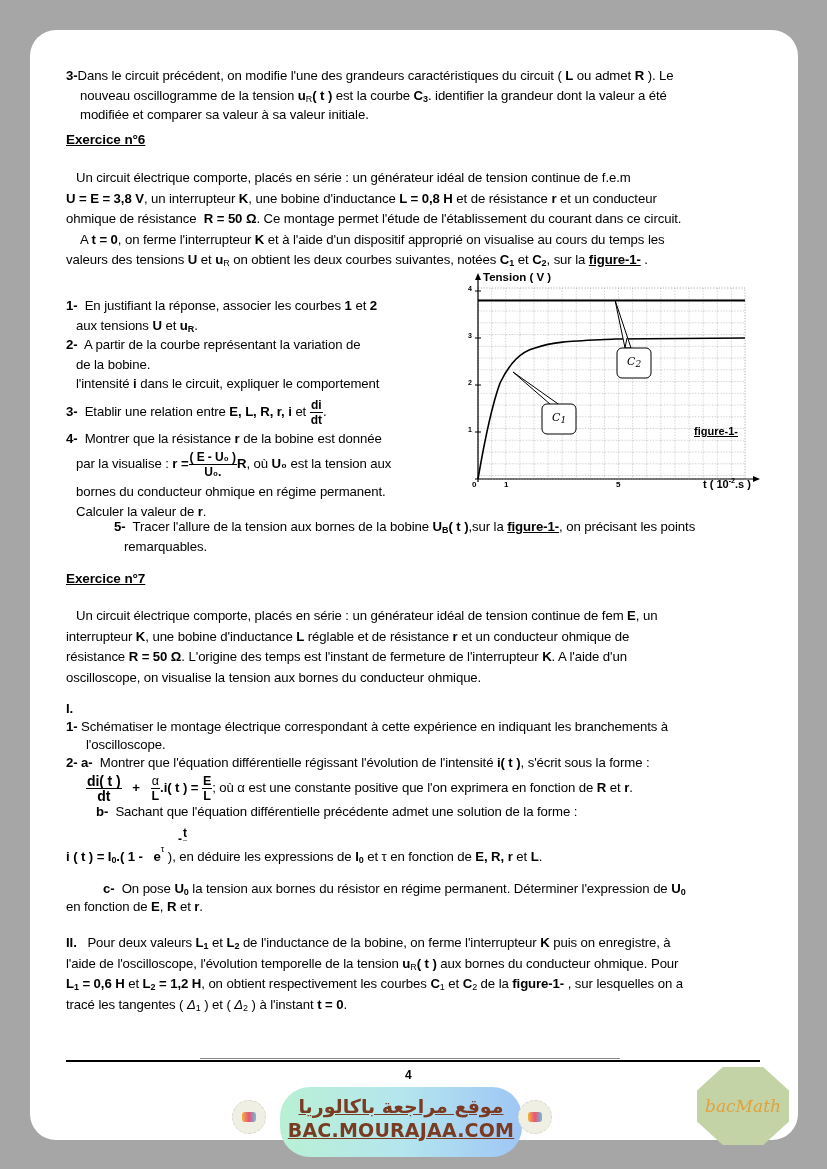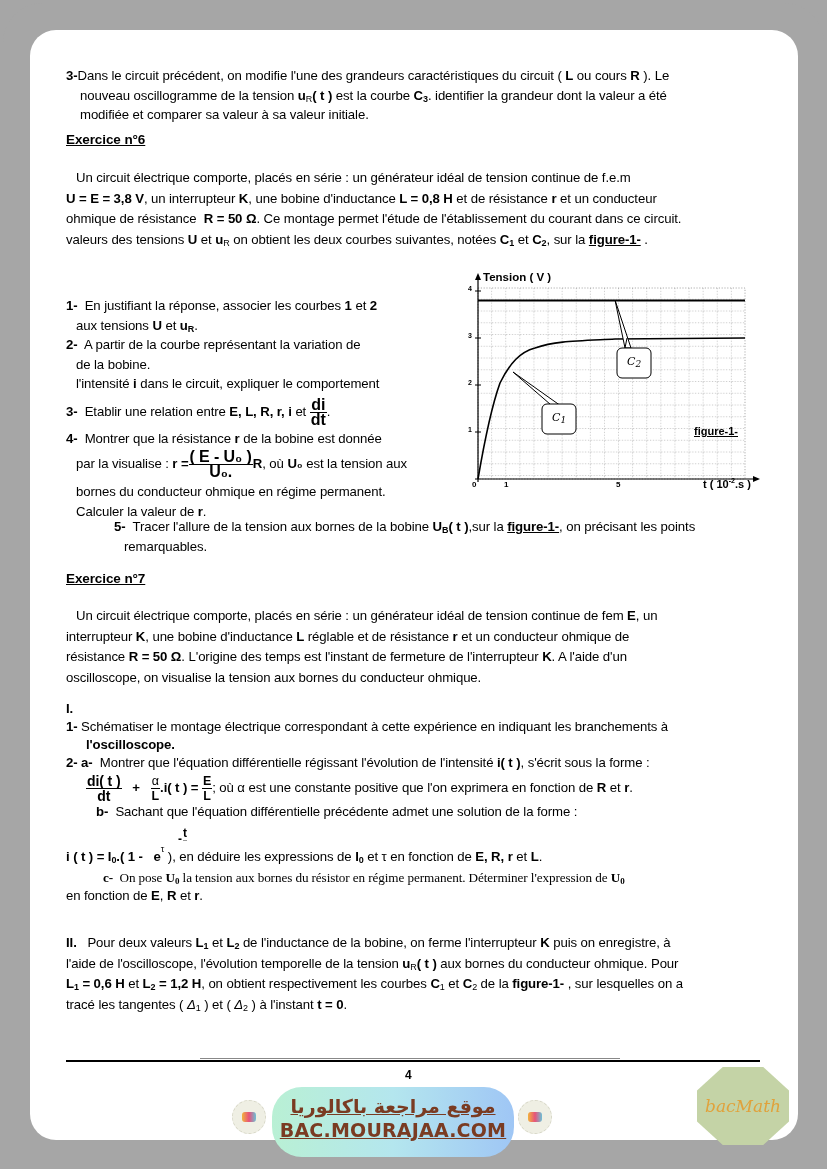--- a/index.html
+++ b/index.html
@@ -31,21 +31,21 @@
 
   .indent { padding-left: 14px; }
 
   .graph { position: absolute; left: 455px; top: 268px; width: 320px; height: 230px; }
 
   .footer-line { position:absolute; left:66px; top:1060px; width:694px; height:2px; background:#000; }
   .footer-line2 { position:absolute; left:200px; top:1058px; width:420px; height:1px; background:#888; }
   .page-num { position:absolute; left:405px; top:1068px; font-size:12px; font-weight:bold; }
 
   .banner {
-    position:absolute; left:272px; top:1087px; width:242px; height:70px;
+    position:absolute; left:280px; top:1087px; width:242px; height:70px;
     border-radius: 30px;
     background: linear-gradient(90deg, #b9f0d4 0%, #b4e6ee 50%, #9fc6f5 100%);
     text-align:center;
   }
   .banner-ar { display:block; margin-top:8px; font-size:19px; font-weight:bold; color:#7a3b22; text-decoration: underline; direction: rtl; font-family: "DejaVu Sans", sans-serif; }
   .banner-en { display:block; margin-top:2px; font-size:19px; font-weight:bold; color:#7a3b22; text-decoration: underline; font-family: "DejaVu Sans", sans-serif; letter-spacing: 0.2px; }
   .badge {
     position:absolute; width:34px; height:34px; border-radius:50%; background:#efefe4;
     border:1px dashed #d8d8c8; display:flex; align-items:center; justify-content:center;
   }
@@ -59,43 +59,44 @@
   }
 </style>
 </head>
 <body>
 
 <div class="frame"></div>
 <div class="frame-rounded"></div>
 <div class="page"></div>
 
 <div class="p" style="top:66px;">
-  <div><span class="b">3-</span><span>Dans le circuit précédent, on modifie l'une des grandeurs caractéristiques du circuit (</span> <span class="b">L</span> <span>ou cours</span> <span class="b">R</span> <span>). Le</span></div>
+  <div><span class="b">3-</span><span>Dans le circuit précédent, on modifie l'une des grandeurs caractéristiques du circuit (</span> <span class="b">L</span> <span>ou admet</span> <span class="b">R</span> <span>). Le</span></div>
   <div class="indent"><span>nouveau oscillogramme de la tension</span> <span class="b">u</span><sub>R</sub><span class="b">( t )</span> <span>est la courbe</span> <span class="b">C</span><sub class="b">3</sub><span>. identifier la grandeur dont la valeur a été</span></div>
   <div class="indent">modifiée et comparer sa valeur à sa valeur initiale.</div>
 </div>
 
 <div class="p heading" style="top:130px;">Exercice n°6</div>
 
 <div class="p" style="top:168px; line-height:20.5px;">
   <div style="padding-left:10px;">Un circuit électrique comporte, placés en série : un générateur  idéal de tension continue de f.e.m</div>
   <div><span class="b">U = E = 3,8 V</span><span>,  un interrupteur</span> <span class="b">K</span><span>, une bobine d'inductance</span> <span class="b">L = 0,8 H</span> <span>et de  résistance</span> <span class="b">r</span> <span>et un conducteur</span></div>
   <div><span>ohmique de résistance</span>&nbsp; <span class="b">R = 50 Ω</span><span>. Ce montage permet l'étude de l'établissement du courant dans ce circuit.</span></div>
+  <div style="padding-left:14px;"><span>A</span> <span class="b">t = 0</span><span>, on ferme l'interrupteur</span> <span class="b">K</span> <span>et à l'aide d'un dispositif  approprié on visualise au cours du temps les</span></div>
   <div><span>valeurs des tensions</span> <span class="b">U</span> <span>et</span> <span class="b">u</span><sub>R</sub> <span>on obtient les deux courbes suivantes,  notées</span> <span class="b">C</span><sub class="b">1</sub> <span>et</span> <span class="b">C</span><sub class="b">2</sub><span>, sur la</span> <span class="b u">figure-1-</span> <span>.</span></div>
 </div>
 
 <div class="p" style="top:296px; width:380px; line-height:19.5px;">
   <div><span class="b">1-</span>&nbsp; <span>En justifiant la réponse, associer les courbes</span> <span class="b">1</span> <span>et</span> <span class="b">2</span></div>
   <div class="indent" style="padding-left:10px;"><span>aux tensions</span> <span class="b">U</span> <span>et</span> <span class="b">u</span><sub class="b">R</sub><span>.</span></div>
   <div><span class="b">2-</span>&nbsp; <span>A partir de la courbe représentant la variation de</span></div>
   <div style="padding-left:10px;">de la bobine.</div>
   <div style="padding-left:10px;"><span>l'intensité</span> <span class="b">i</span> <span>dans le circuit, expliquer le comportement</span></div>
-  <div style="margin-top:4px;"><span class="b">3-</span>&nbsp; <span>Etablir une relation entre</span> <span class="b">E, L, R, r, i</span> <span>et</span> <span class="frac" style="font-size:16px;"><span class="num">di</span><span class="den">dt</span></span><span>.</span></div>
+  <div style="margin-top:4px;"><span class="b">3-</span>&nbsp; <span>Etablir une relation entre</span> <span class="b">E, L, R, r, i</span> <span>et</span> <span class="frac" style="font-size:12px;"><span class="num">di</span><span class="den">dt</span></span><span>.</span></div>
   <div style="margin-top:2px;"><span class="b">4-</span>&nbsp; <span>Montrer que la résistance</span> <span class="b">r</span> <span>de la bobine est donnée</span></div>
-  <div style="padding-left:10px; margin-top:2px;"><span>par la visualise :</span> <span class="b">r =</span><span class="frac" style="font-size:16px;"><span class="num">( E - U₀ )</span><span class="den">U₀.</span></span><span class="b">R</span><span>, où</span> <span class="b">U₀</span> <span>est la tension aux</span></div>
+  <div style="padding-left:10px; margin-top:2px;"><span>par la visualise :</span> <span class="b">r =</span><span class="frac" style="font-size:12px;"><span class="num">( E - U₀ )</span><span class="den">U₀.</span></span><span class="b">R</span><span>, où</span> <span class="b">U₀</span> <span>est la tension aux</span></div>
   <div style="padding-left:10px; margin-top:3px;">bornes du conducteur ohmique en régime permanent.</div>
   <div style="padding-left:10px;"><span>Calculer la valeur de</span> <span class="b">r</span><span>.</span></div>
 </div>
 
 <div class="p" style="top:517px;margin-left:48px;">
   <div><span class="b">5-</span>&nbsp; <span>Tracer l'allure de la tension aux bornes de la bobine</span> <span class="b">U</span><sub class="b">B</sub><span class="b">( t )</span><span>,sur la</span> <span class="b u">figure-1-</span><span>, on précisant les points</span></div>
   <div style="padding-left:10px;">remarquables.</div>
 </div>
 
 <div class="graph">
@@ -149,38 +150,38 @@
 <div class="p" style="top:606px; line-height:20.5px;">
   <div style="padding-left:10px;"><span>Un circuit électrique comporte, placés en série : un générateur idéal de tension continue de fem</span> <span class="b">E</span><span>, un</span></div>
   <div><span>interrupteur</span> <span class="b">K</span><span>, une bobine d'inductance</span> <span class="b">L</span> <span>réglable et de résistance</span> <span class="b">r</span> <span>et un conducteur ohmique de</span></div>
   <div><span>résistance</span> <span class="b">R = 50 Ω</span><span>.  L'origine des temps est l'instant de fermeture de l'interrupteur</span> <span class="b">K</span><span>. A l'aide d'un</span></div>
   <div>oscilloscope, on visualise la tension aux bornes du conducteur ohmique.</div>
 </div>
 
 <div class="p" style="top:700px; line-height:18px;">
   <div class="b">I.</div>
   <div><span class="b">1-</span> <span>Schématiser le montage électrique correspondant à cette expérience en indiquant les branchements à</span></div>
-  <div style="padding-left:20px;font-weight:bold;">l'oscilloscope.</div>
+  <div style="padding-left:20px;">l'oscilloscope.</div>
   <div><span class="b">2-</span> <span class="b">a-</span>&nbsp; <span>Montrer que l'équation différentielle régissant l'évolution de l'intensité</span> <span class="b">i( t )</span><span>, s'écrit sous la forme :</span></div>
   <div style="padding-left:20px; margin-top:2px;">
     <span class="frac" style="font-size:14px;"><span class="num">di( t )</span><span class="den">dt</span></span>
     &nbsp;&nbsp;<span class="b">+</span>&nbsp;&nbsp;
     <span class="frac" style="font-size:12.5px;"><span class="num" style="font-weight:normal;">α</span><span class="den">L</span></span><span class="b">.i( t ) =</span>
     <span class="frac" style="font-size:12.5px;"><span class="num">E</span><span class="den">L</span></span><span>; où α est une constante positive que l'on exprimera en fonction de</span> <span class="b">R</span> <span>et</span> <span class="b">r</span><span>.</span>
   </div>
   <div style="padding-left:30px; "><span class="b">b-</span>&nbsp; <span>Sachant que l'équation différentielle précédente admet une solution de la forme :</span></div>
 </div>
 
 <div class="p" style="top:830px; line-height:18px;">
   <div style="position:relative; height:18px;">
     <span class="b" style="position:absolute; left:112px; top:0; font-size:12px;">-</span>
     <span class="b" style="position:absolute; left:117px; top:-4px; font-size:12px; border-bottom:1px solid #999; line-height:14px;">t</span>
   </div>
   <div><span class="b">i ( t ) = I</span><sub class="b">0</sub><span class="b">.( 1 -</span>&nbsp;&nbsp; <span class="b">e</span><sup style="position:relative; top:-4px;">τ</sup>&nbsp;<span>), en déduire les expressions de</span> <span class="b">I</span><sub class="b">0</sub> <span>et τ en fonction de</span> <span class="b">E, R, r</span> <span>et</span> <span class="b">L</span><span>.</span></div>
-  <div style="padding-left:37px; margin-top:3px;font-family:Liberation Serif, serif;"><span class="b">c-</span>&nbsp; <span>On pose</span> <span class="b">U</span><sub class="b">0</sub> <span>la tension aux bornes du résistor en régime permanent. Déterminer l'expression de</span> <span class="b">U</span><sub class="b">0</sub></div>
+  <div style="padding-left:37px; margin-top:14px;"><span class="b">c-</span>&nbsp; <span>On pose</span> <span class="b">U</span><sub class="b">0</sub> <span>la tension aux bornes du résistor en régime permanent. Déterminer l'expression de</span> <span class="b">U</span><sub class="b">0</sub></div>
   <div><span>en fonction de</span> <span class="b">E</span>, <span class="b">R</span> <span>et</span> <span class="b">r</span><span>.</span></div>
 </div>
 
 <div class="p" style="top:933px; line-height:20.5px;">
   <div><span class="b">II.</span>&nbsp;&nbsp; <span>Pour deux valeurs</span> <span class="b">L</span><sub class="b">1</sub> <span>et</span> <span class="b">L</span><sub class="b">2</sub> <span>de l'inductance de la bobine, on ferme l'interrupteur</span> <span class="b">K</span> <span>puis on enregistre, à</span></div>
   <div><span>l'aide de l'oscilloscope, l'évolution temporelle de la tension</span> <span class="b">u</span><sub>R</sub><span class="b">( t )</span> <span>aux bornes du conducteur ohmique. Pour</span></div>
   <div><span class="b">L</span><sub class="b">1</sub> <span class="b">= 0,6 H</span> <span>et</span> <span class="b">L</span><sub class="b">2</sub> <span class="b">= 1,2 H</span><span>, on obtient respectivement les courbes</span> <span class="b">C</span><sub>1</sub> <span>et</span> <span class="b">C</span><sub>2</sub> <span>de la</span> <span class="b">figure-1-</span> <span>, sur lesquelles on a</span></div>
   <div><span>tracé les tangentes (</span> <span style="font-style:italic;">Δ</span><sub>1</sub> <span>) et (</span> <span style="font-style:italic;">Δ</span><sub>2</sub> <span>) à l'instant</span> <span class="b">t = 0</span><span>.</span></div>
 </div>
 

